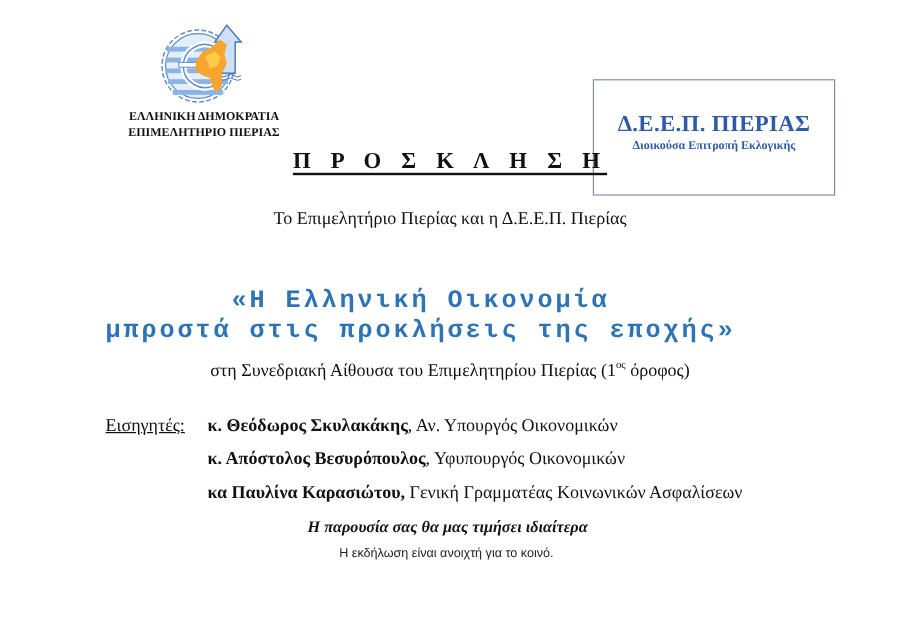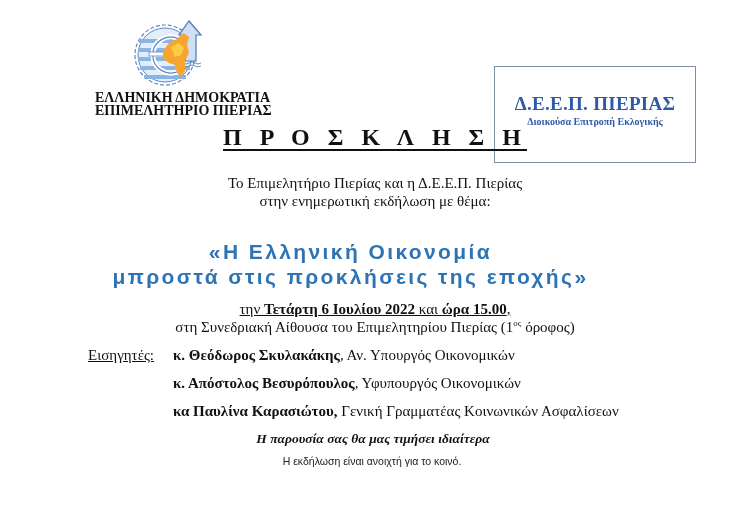--- a/index.html
+++ b/index.html
@@ -24,21 +24,21 @@
     }
     .logo-svg {
       display: block;
       margin: 0 auto;
       width: 82px;
       height: 75px;
     }
     .logo-text {
       font-family: "Liberation Serif", serif;
       font-weight: bold;
-      font-size: 14px;
+      font-size: 10px;
       line-height: 11px;
       color: #111;
       margin-top: 2px;
       white-space: nowrap;
     }
     .deep-box {
       position: absolute;
       left: 494px;
       top: 18px;
       width: 202px;
@@ -67,21 +67,21 @@
     .invite-title {
       position: absolute;
       left: 0;
       top: 124px;
       width: 750px;
       text-align: center;
     }
     .invite-title span {
       font-family: "Liberation Serif", serif;
       font-weight: bold;
-      font-size: 24px;
+      font-size: 19px;
       letter-spacing: 6px;
       text-decoration: underline;
       text-decoration-thickness: 2px;
       text-underline-offset: 4px;
     }
     .intro {
       position: absolute;
       left: 0;
       top: 174px;
       width: 750px;
@@ -89,21 +89,21 @@
       font-size: 15px;
       line-height: 18px;
     }
     .topic {
       position: absolute;
       left: 0;
       top: 239px;
       width: 701px;
       text-align: center;
       color: #2e74b5;
-      font-family: Liberation Sans, sans-serif;
+      font-family: Liberation Mono, monospace;
       font-weight: bold;
       font-size: 21px;
       letter-spacing: 2.4px;
       line-height: 25px;
     }
     .when {
       position: absolute;
       left: 0;
       top: 300px;
       width: 750px;
@@ -208,30 +208,28 @@
   <div class="deep-title">Δ.Ε.Ε.Π. ΠΙΕΡΙΑΣ</div>
   <div class="deep-sub">Διοικούσα Επιτροπή Εκλογικής</div>
 </div>
 
 <div class="invite-title">
   <span>Π Ρ Ο Σ Κ Λ Η Σ Η</span>
 </div>
 
 <div class="intro">
   <div>Το Επιμελητήριο Πιερίας και η Δ.Ε.Ε.Π. Πιερίας</div>
-  <div>στην ενημερωτική εκδήλωση με θέμα:</div>
 </div>
 
 <div class="topic">
   <div>«Η Ελληνική Οικονομία</div>
   <div>μπροστά στις προκλήσεις της εποχής»</div>
 </div>
 
 <div class="when">
-  <div class="line1"><span>την </span><b>Τετάρτη 6 Ιουλίου 2022</b><span> και </span><b>ώρα 15.00</b><span>,</span></div>
   <div><span>στη Συνεδριακή Αίθουσα του Επιμελητηρίου Πιερίας (1</span><sup>ος</sup><span> όροφος)</span></div>
 </div>
 
 <div class="speakers">
   <div class="speaker-row">
     <span class="speakers-label">Εισηγητές:</span>
     <span class="speaker-text"><span class="speaker-name">κ. Θεόδωρος Σκυλακάκης</span><span>, Αν. Υπουργός Οικονομικών</span></span>
   </div>
   <div class="speaker-row">
     <span class="speaker-text"><span class="speaker-name">κ. Απόστολος Βεσυρόπουλος</span><span>, Υφυπουργός Οικονομικών</span></span>

